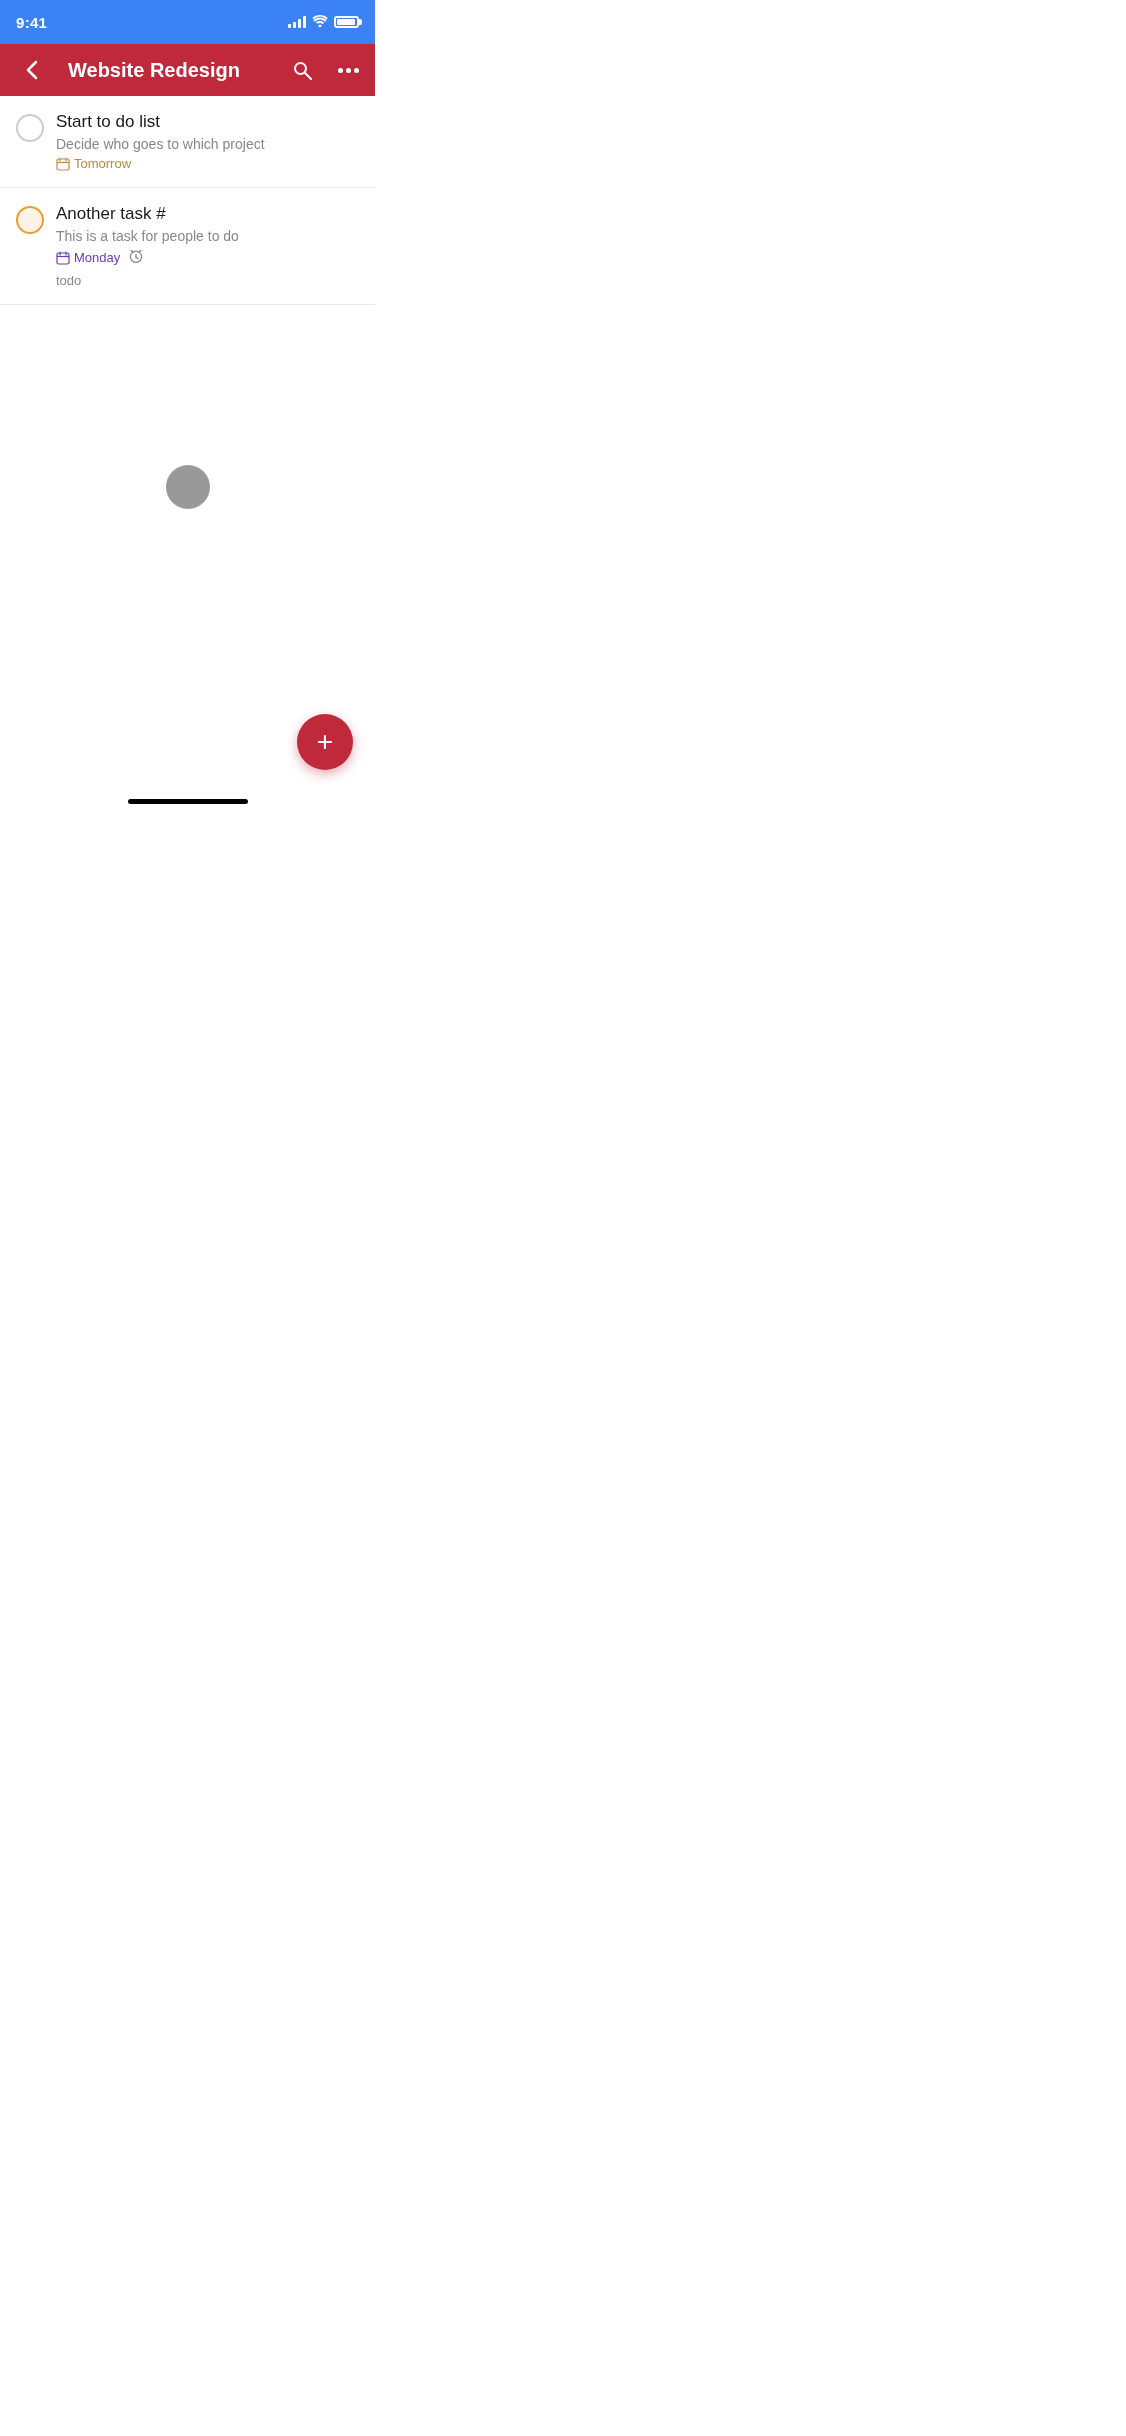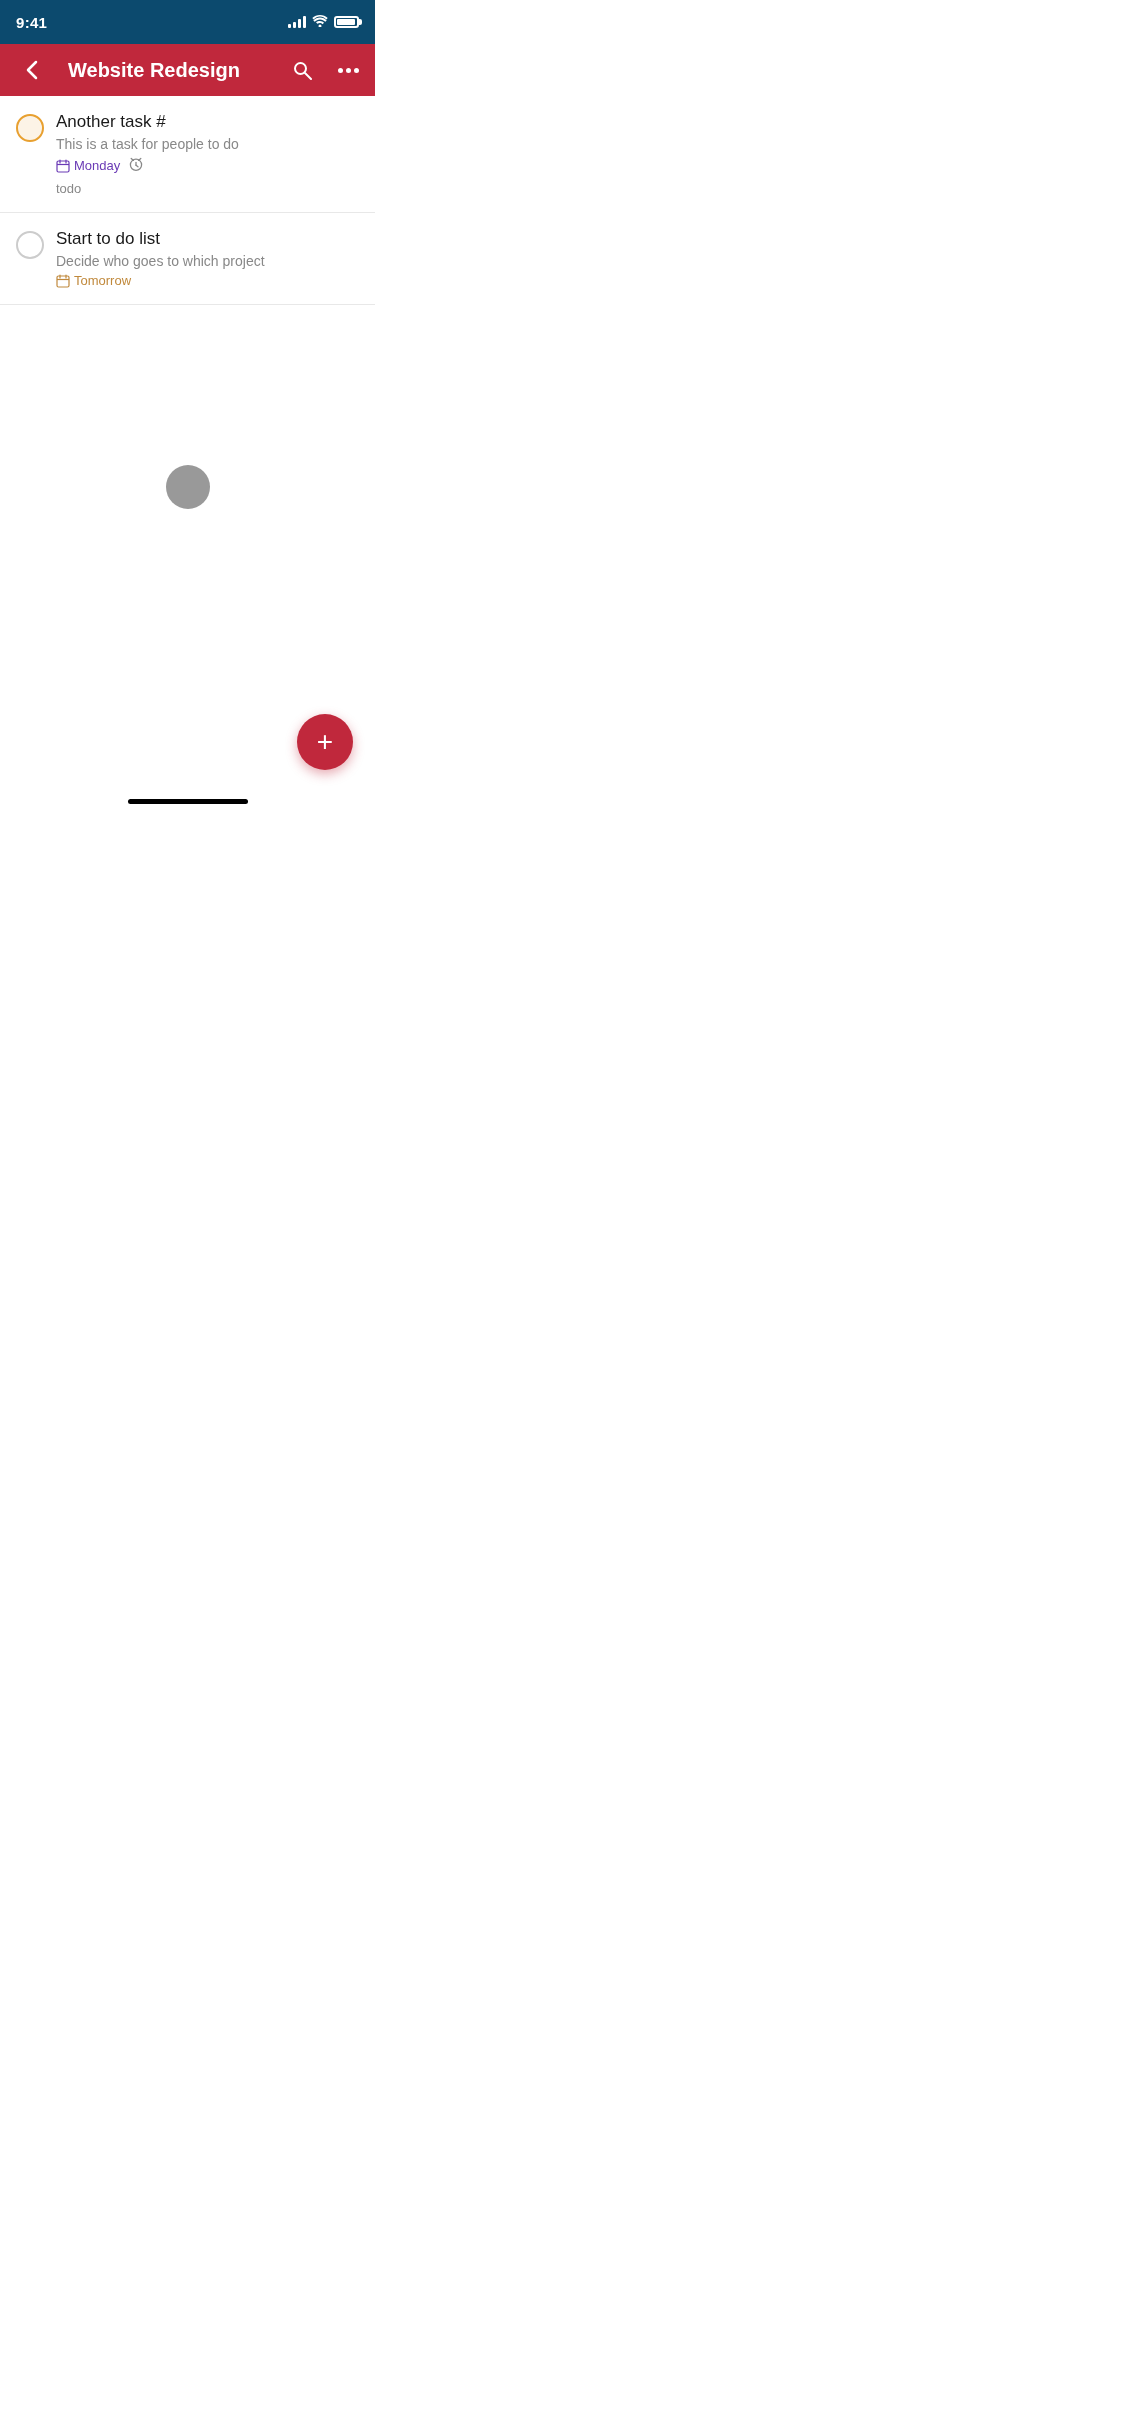--- a/index.html
+++ b/index.html
@@ -9,21 +9,21 @@
       width: 375px;
       height: 812px;
       font-family: -apple-system, BlinkMacSystemFont, 'Helvetica Neue', Arial, sans-serif;
       background: #ffffff;
       overflow: hidden;
       position: relative;
     }
 
     
     .status-bar {
-      background: #0c4a6e;
+      background: #3b82f6;
       height: 44px;
       display: flex;
       align-items: center;
       justify-content: space-between;
       padding: 0 16px;
     }
 
     .status-time {
       color: #ffffff;
       font-size: 15px;
@@ -312,20 +312,39 @@
     </svg>
   </div>
   <div class="nav-more">
     <div class="dot"></div>
     <div class="dot"></div>
     <div class="dot"></div>
   </div>
 </div>
 
 <div class="task-list">
+
+  <div class="task-item">
+    <div class="task-checkbox"></div>
+    <div class="task-content">
+      <span class="task-title">Start to do list</span>
+      <span class="task-description">Decide who goes to which project</span>
+      <div class="task-meta">
+        <div class="task-date tomorrow">
+          <svg class="cal-svg" viewBox="0 0 14 14" fill="none">
+            <rect x="1" y="2" width="12" height="11" rx="1.5" stroke="#c0893c" stroke-width="1.2" fill="none"></rect>
+            <line x1="1" y1="5.5" x2="13" y2="5.5" stroke="#c0893c" stroke-width="1.2"></line>
+            <line x1="4" y1="1" x2="4" y2="4" stroke="#c0893c" stroke-width="1.2" stroke-linecap="round"></line>
+            <line x1="10" y1="1" x2="10" y2="4" stroke="#c0893c" stroke-width="1.2" stroke-linecap="round"></line>
+          </svg>
+          <span>Tomorrow</span>
+        </div>
+      </div>
+    </div>
+  </div>
 
   <div class="task-item">
     <div class="task-checkbox orange"></div>
     <div class="task-content">
       <span class="task-title">Another task #</span>
       <span class="task-description">This is a task for people to do</span>
       <div class="task-meta">
         <div class="task-date monday">
           <svg class="cal-svg" viewBox="0 0 14 14" fill="none">
             <rect x="1" y="2" width="12" height="11" rx="1.5" stroke="#6a3ab5" stroke-width="1.2" fill="none"></rect>
@@ -342,39 +361,20 @@
             <line x1="10" y1="11.5" x2="12.5" y2="13.5"></line>
             <line x1="4" y1="3" x2="7" y2="5.5"></line>
             <line x1="16" y1="3" x2="13" y2="5.5"></line>
           </svg>
         </span>
       </div>
       <span class="task-tag">todo</span>
     </div>
   </div>
 
-  <div class="task-item">
-    <div class="task-checkbox"></div>
-    <div class="task-content">
-      <span class="task-title">Start to do list</span>
-      <span class="task-description">Decide who goes to which project</span>
-      <div class="task-meta">
-        <div class="task-date tomorrow">
-          <svg class="cal-svg" viewBox="0 0 14 14" fill="none">
-            <rect x="1" y="2" width="12" height="11" rx="1.5" stroke="#c0893c" stroke-width="1.2" fill="none"></rect>
-            <line x1="1" y1="5.5" x2="13" y2="5.5" stroke="#c0893c" stroke-width="1.2"></line>
-            <line x1="4" y1="1" x2="4" y2="4" stroke="#c0893c" stroke-width="1.2" stroke-linecap="round"></line>
-            <line x1="10" y1="1" x2="10" y2="4" stroke="#c0893c" stroke-width="1.2" stroke-linecap="round"></line>
-          </svg>
-          <span>Tomorrow</span>
-        </div>
-      </div>
-    </div>
-  </div>
-
 </div>
 
 <div class="loading-area">
   <div class="loading-circle"></div>
 </div>
 
 <div class="fab">
   <span class="fab-plus">+</span>
 </div>
 

